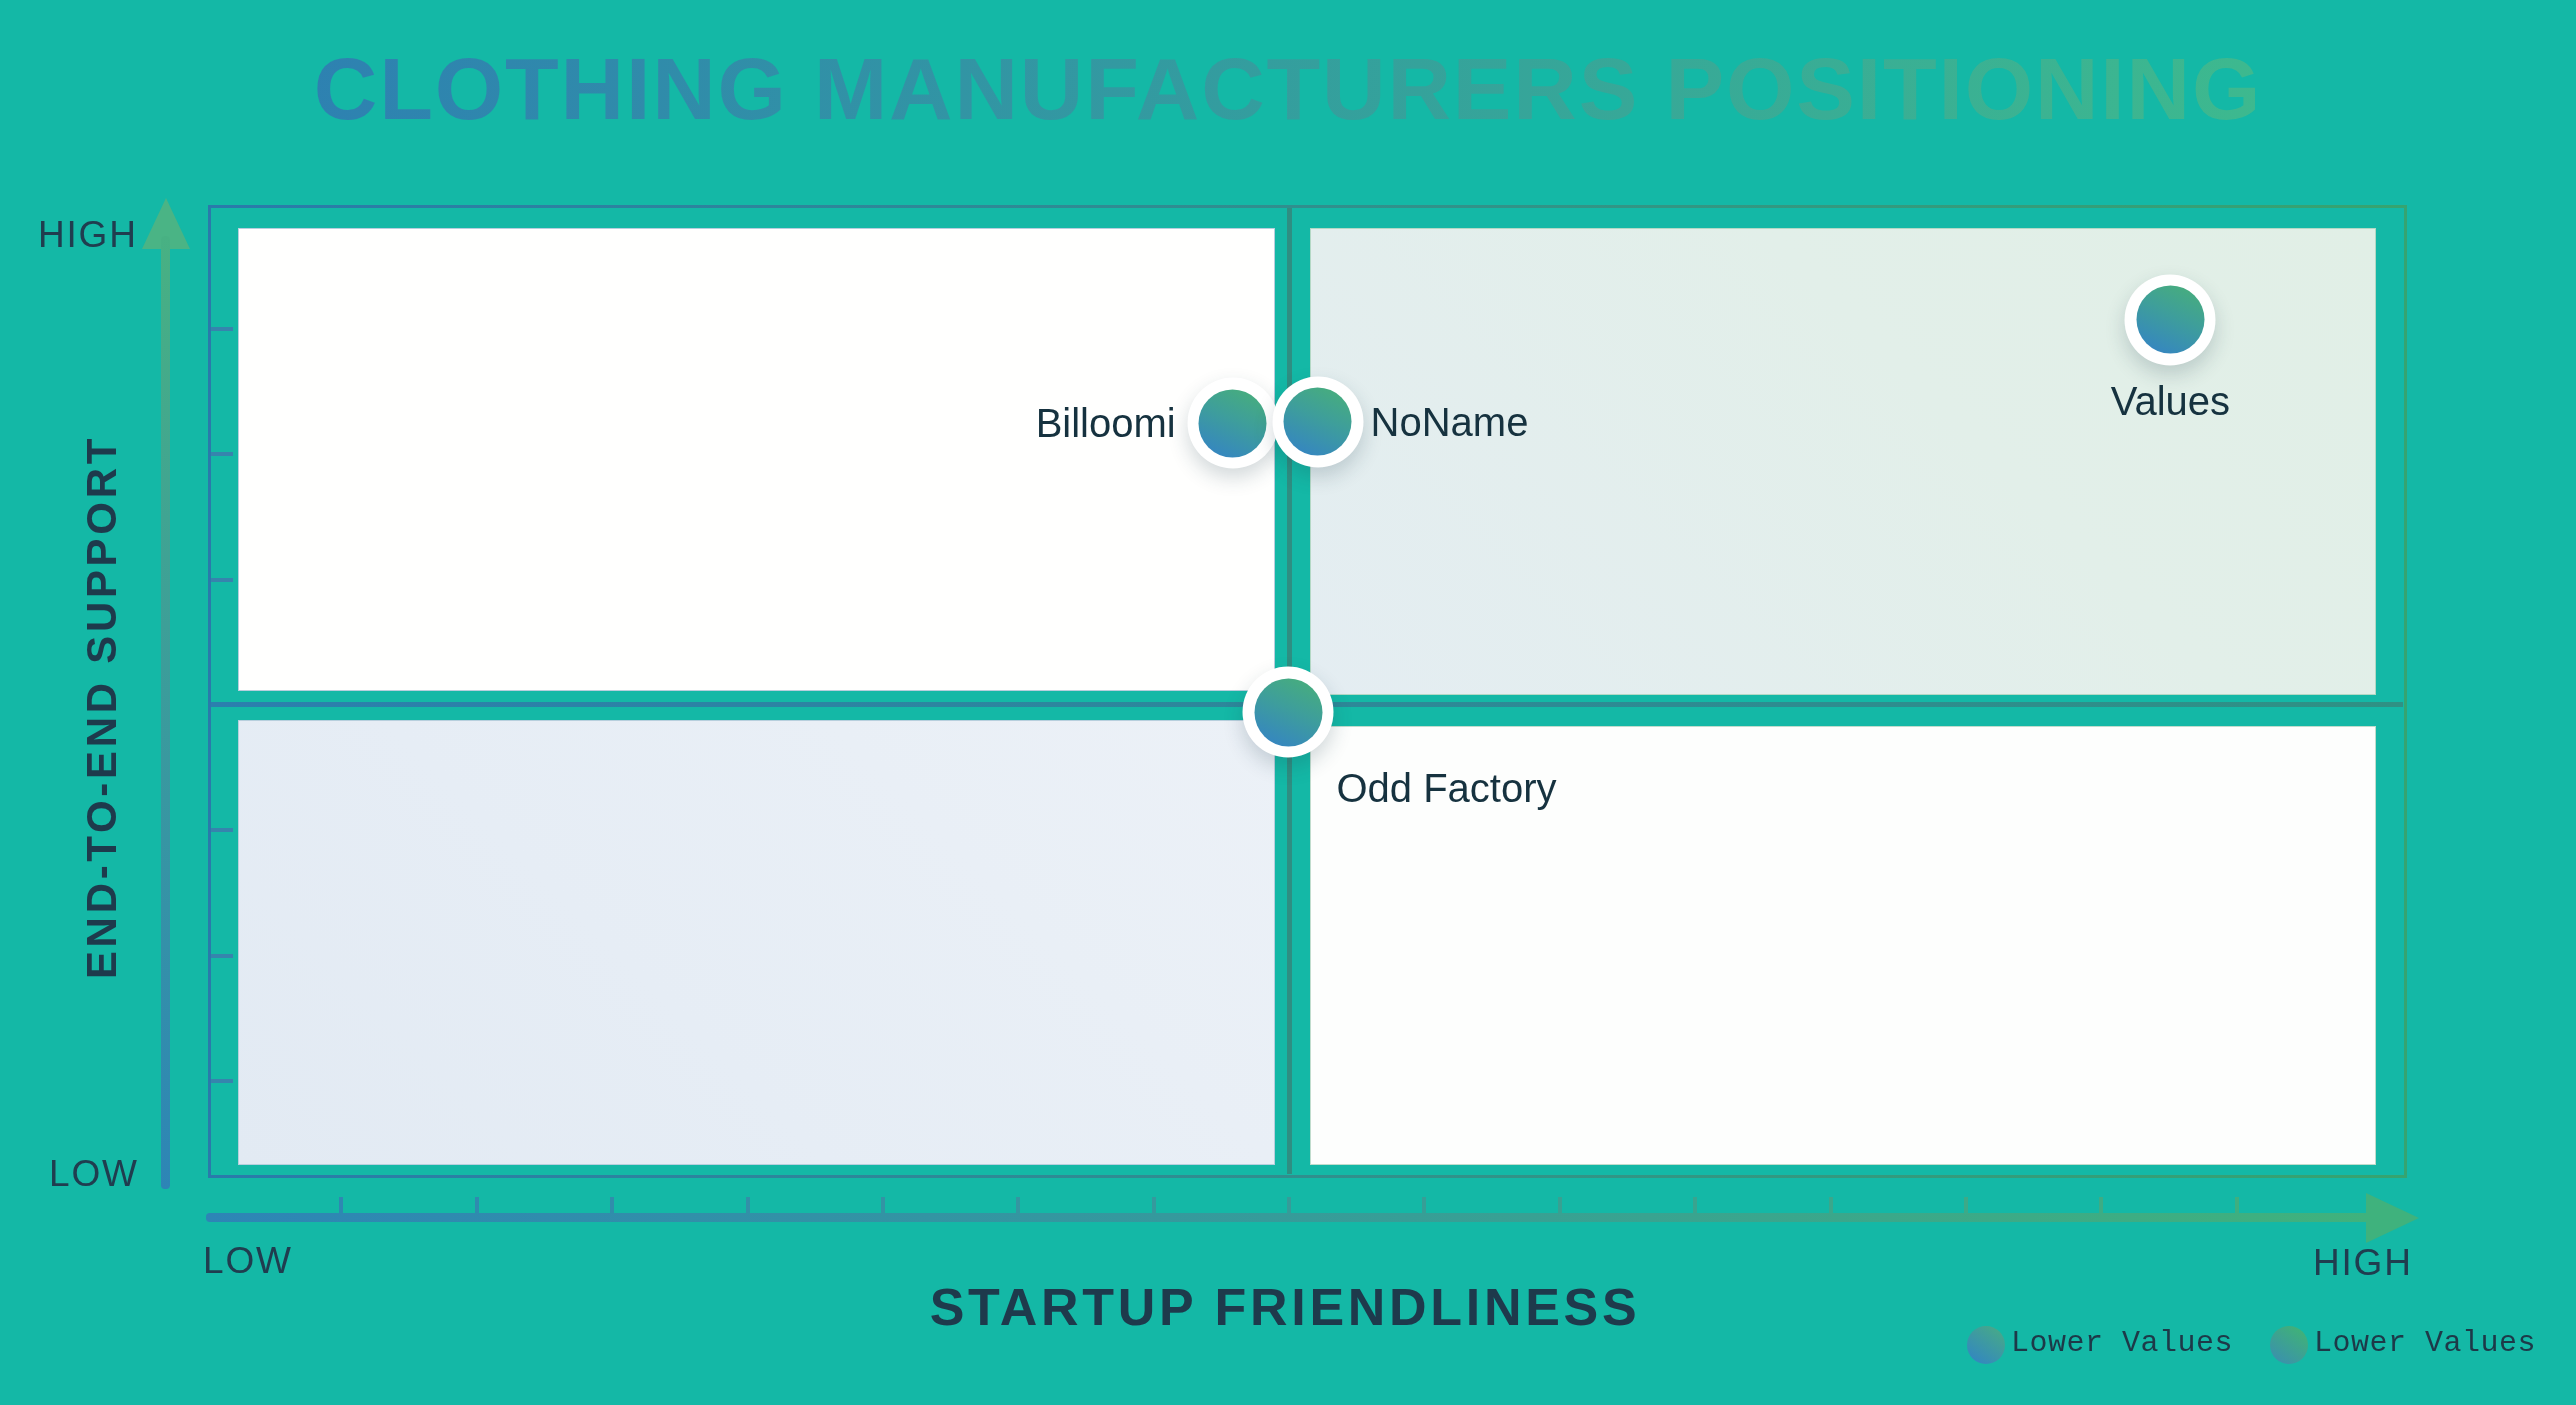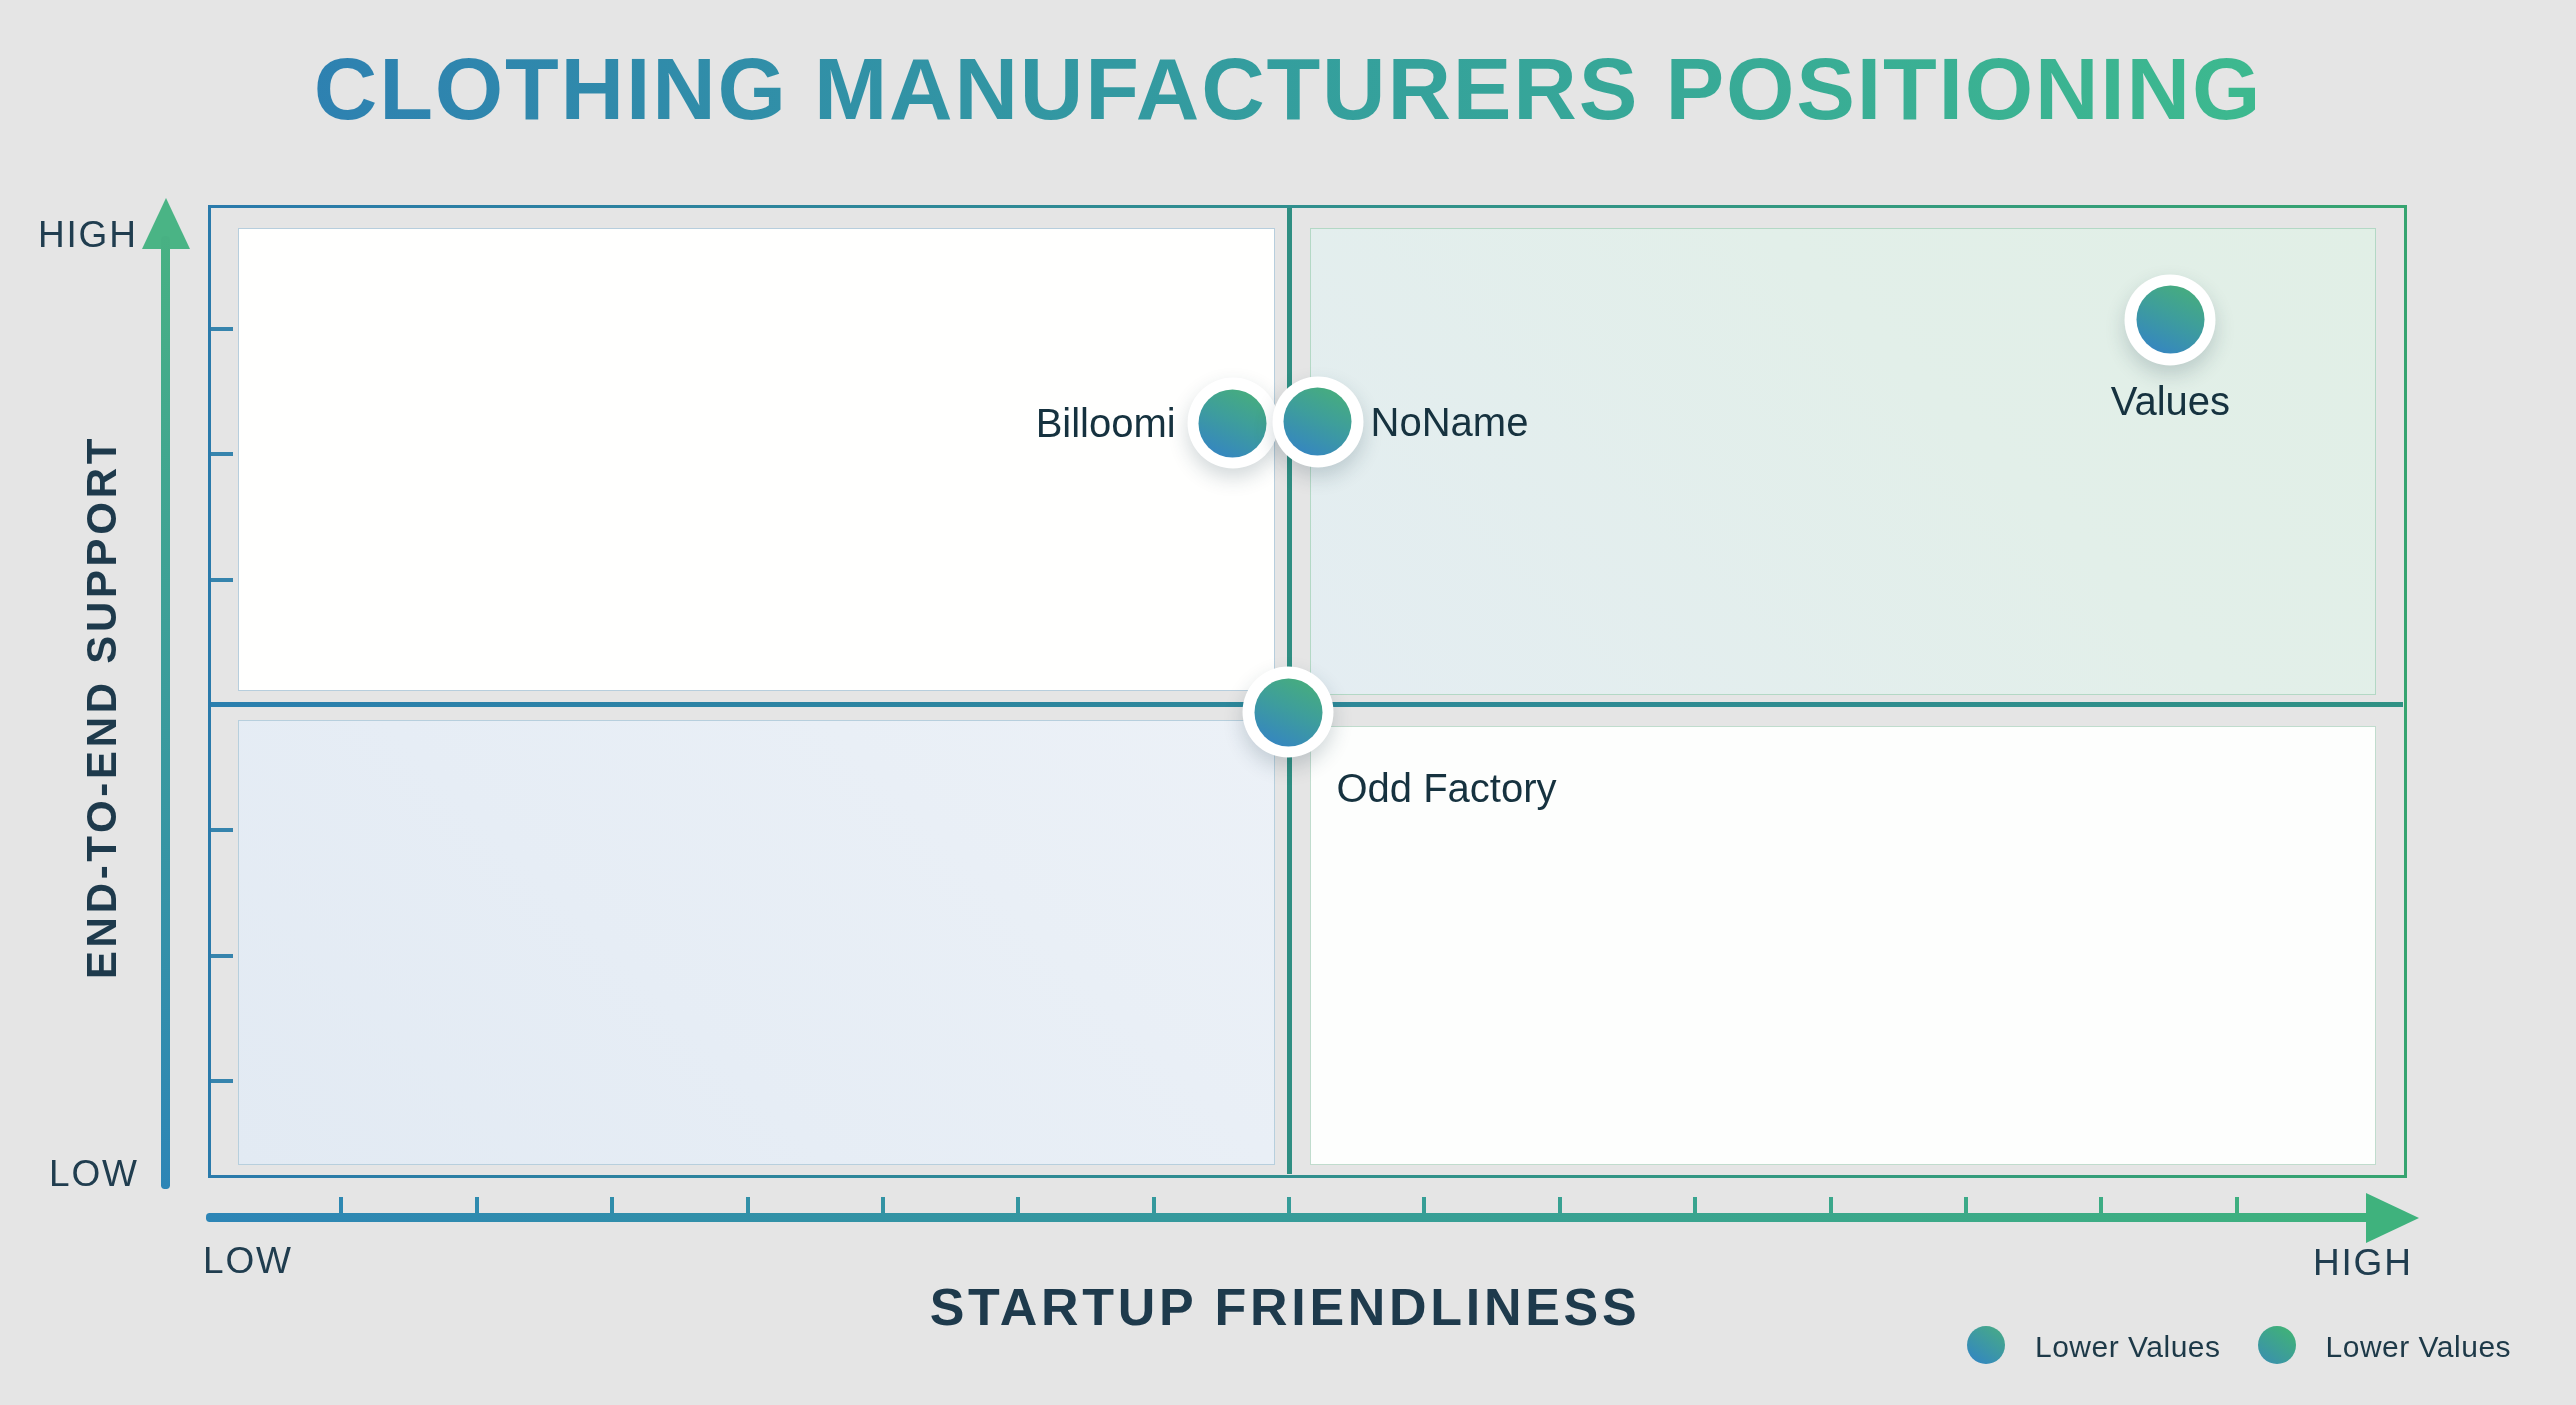--- a/index.html
+++ b/index.html
@@ -1,16 +1,16 @@
 <!DOCTYPE html>
 <html style="font-size:14.6px"><head>
 <meta charset="utf-8">
 <style>
   html,body{margin:0;padding:0;background:#fbfbf9;}
-  .stage{position:relative;width:2576px;height:1405px;background:#e5e5e5;overflow:hidden;
+  .stage{position:relative;width:2576px;height:1405px;background:#14b8a6;overflow:hidden;
          font-family:"Liberation Sans",sans-serif;color:#1e3a4c;}
 
   
   .title{position:absolute;left:0;top:38px;width:100%;text-align:center;
          font-size:88px;font-weight:bold;letter-spacing:1.8px;
          background:linear-gradient(90deg,#2d7eb3 8%,#35a29b 55%,#3fbe8c 95%);
          -webkit-background-clip:text;background-clip:text;color:transparent;}
 
   
   .chart-box{position:absolute;left:208px;top:205px;width:2199px;height:973px;
@@ -63,21 +63,21 @@
   .dot-core{width:68px;height:68px;border-radius:50%;
        background:linear-gradient(205deg,#47ad7d 8%,#3e9e9b 45%,#3585c2 92%);}
   .plabel{position:absolute;font-size:40px;font-weight:500;color:#16323f;white-space:nowrap;}
   .side-left{right:57px;top:0;transform:translateY(-50%);}
   .side-right{left:53px;top:0;transform:translateY(-50%);}
   .side-below{left:0;top:59px;transform:translateX(-50%);}
   .side-below-right{left:48px;top:54px;}
 
   
   .legend{position:absolute;left:1967px;top:1326px;display:flex;align-items:center;gap:37px;}
-  .legend-item{display:flex;align-items:flex-end;gap:30px;}
+  .legend-item{display:flex;align-items:flex-start;gap:6px;font-family:Liberation Mono, monospace;}
   .legend-dot{width:38px;height:38px;border-radius:50%;}
   .legend-dot-lower{background:linear-gradient(215deg,#48ab85 5%,#3489bd 85%);}
   .legend-dot-higher{background:linear-gradient(215deg,#40b07a 15%,#3a8fb0 95%);}
   .legend-label{font-size:30px;font-weight:500;color:#1d3948;letter-spacing:0.5px;}
 </style>
 </head>
 <body>
 
 <div class="stage">
 

